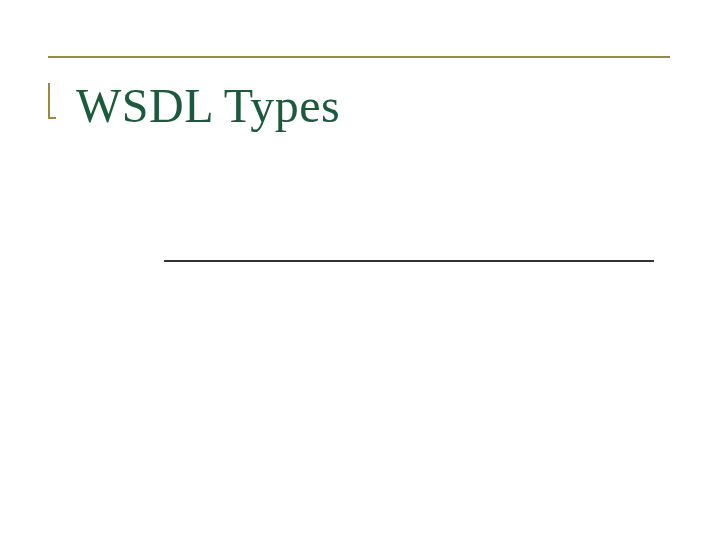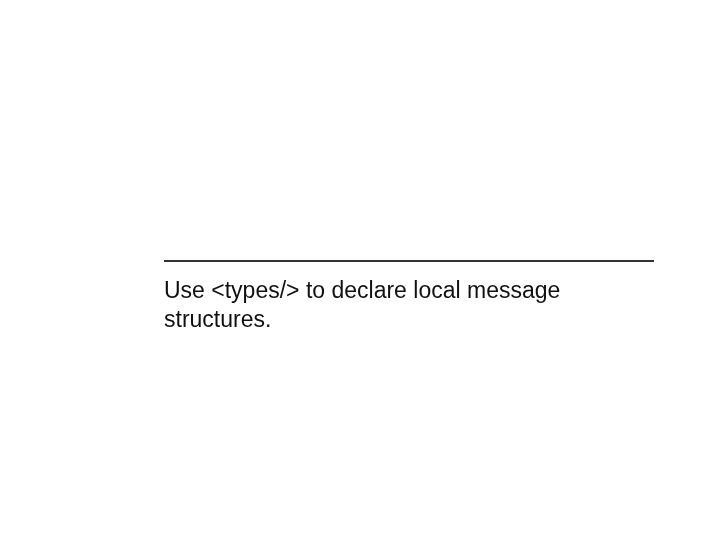--- a/index.html
+++ b/index.html
@@ -70,18 +70,22 @@
       margin-left: 116px;
       line-height: 1.25;
       font-weight: normal;
       width: 470px;
     }
   </style>
 </head>
 <body>
 
 <div class="slide">
+  <div class="title-block">
+    <div class="top-rule"></div>
+    <div class="accent-tick"></div>
+    <h1 class="title">WSDL Types</h1>
+  </div>
 
   <div class="subtitle-block">
     <div class="sub-rule"></div>
-    <p class="subtitle">Use &lt;types/&gt; to declare local message structures.</p>
   </div>
 </div>
 
 </body></html>

